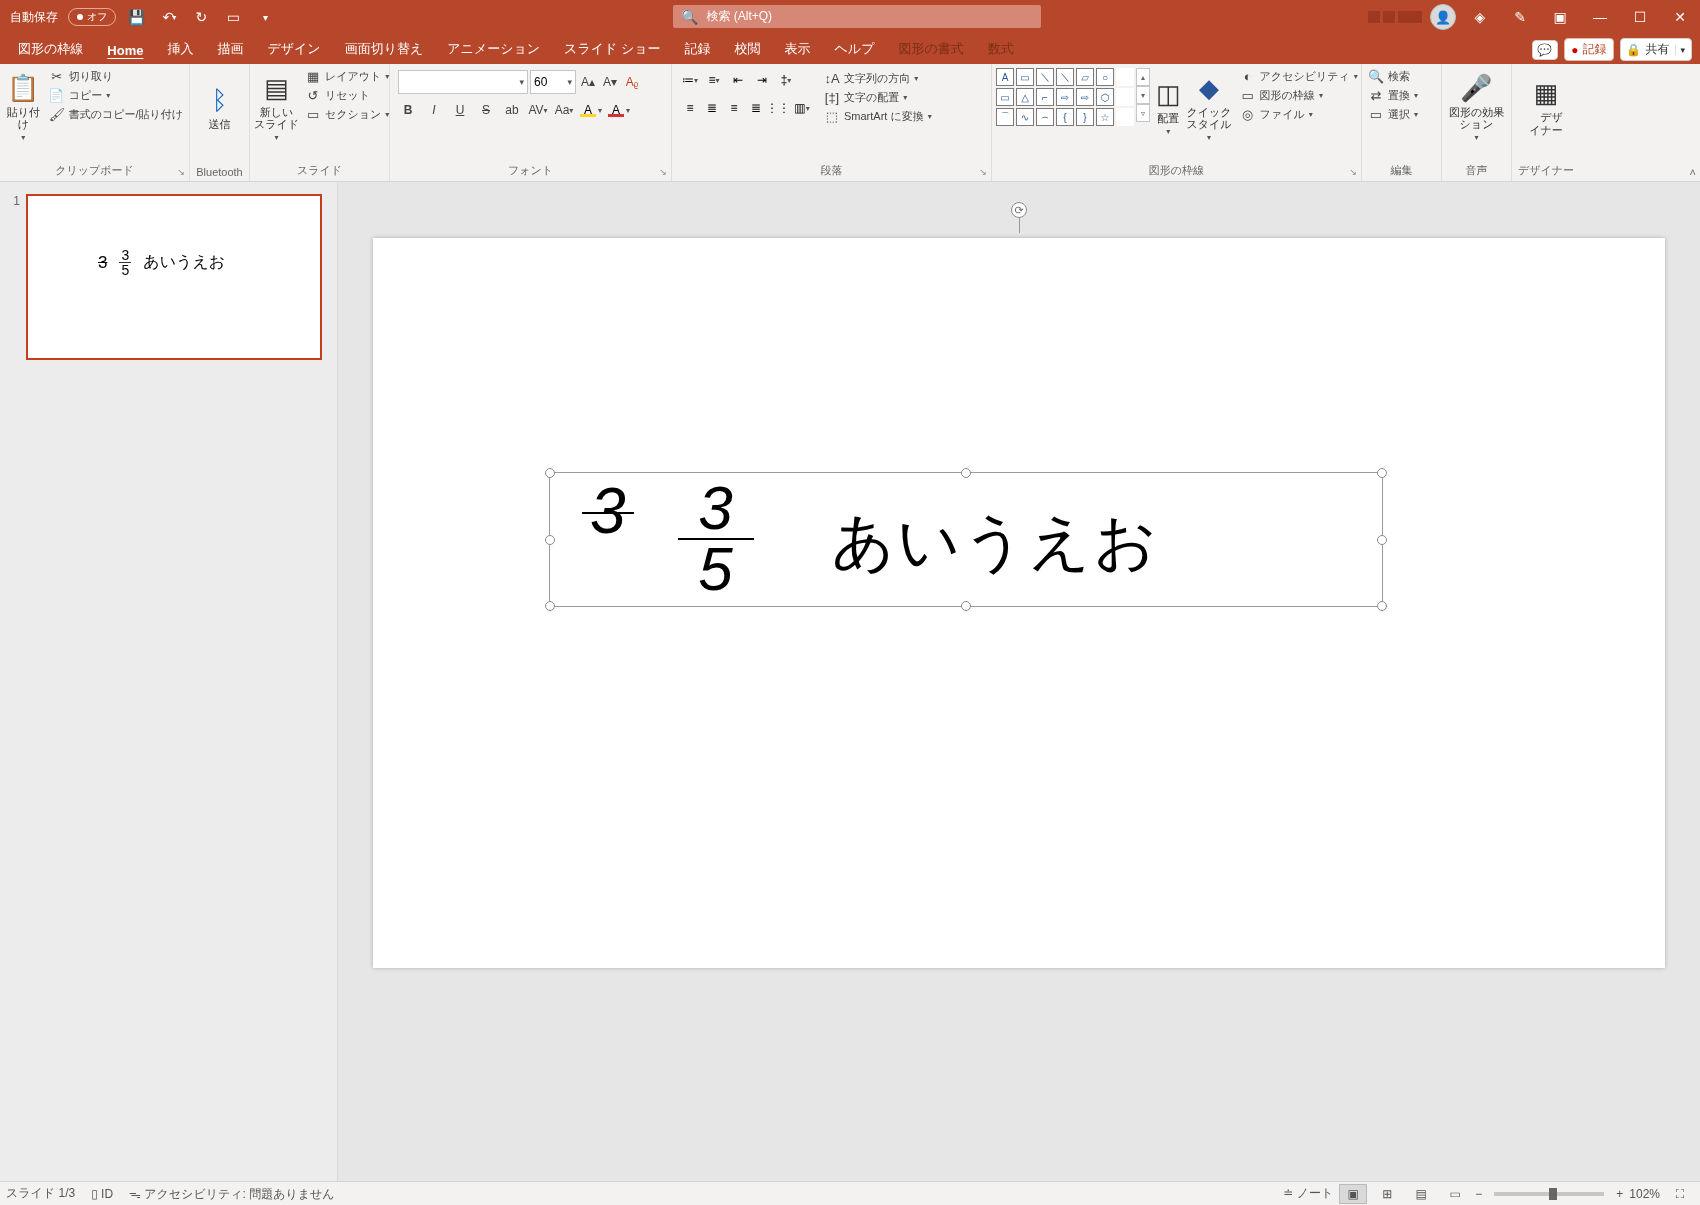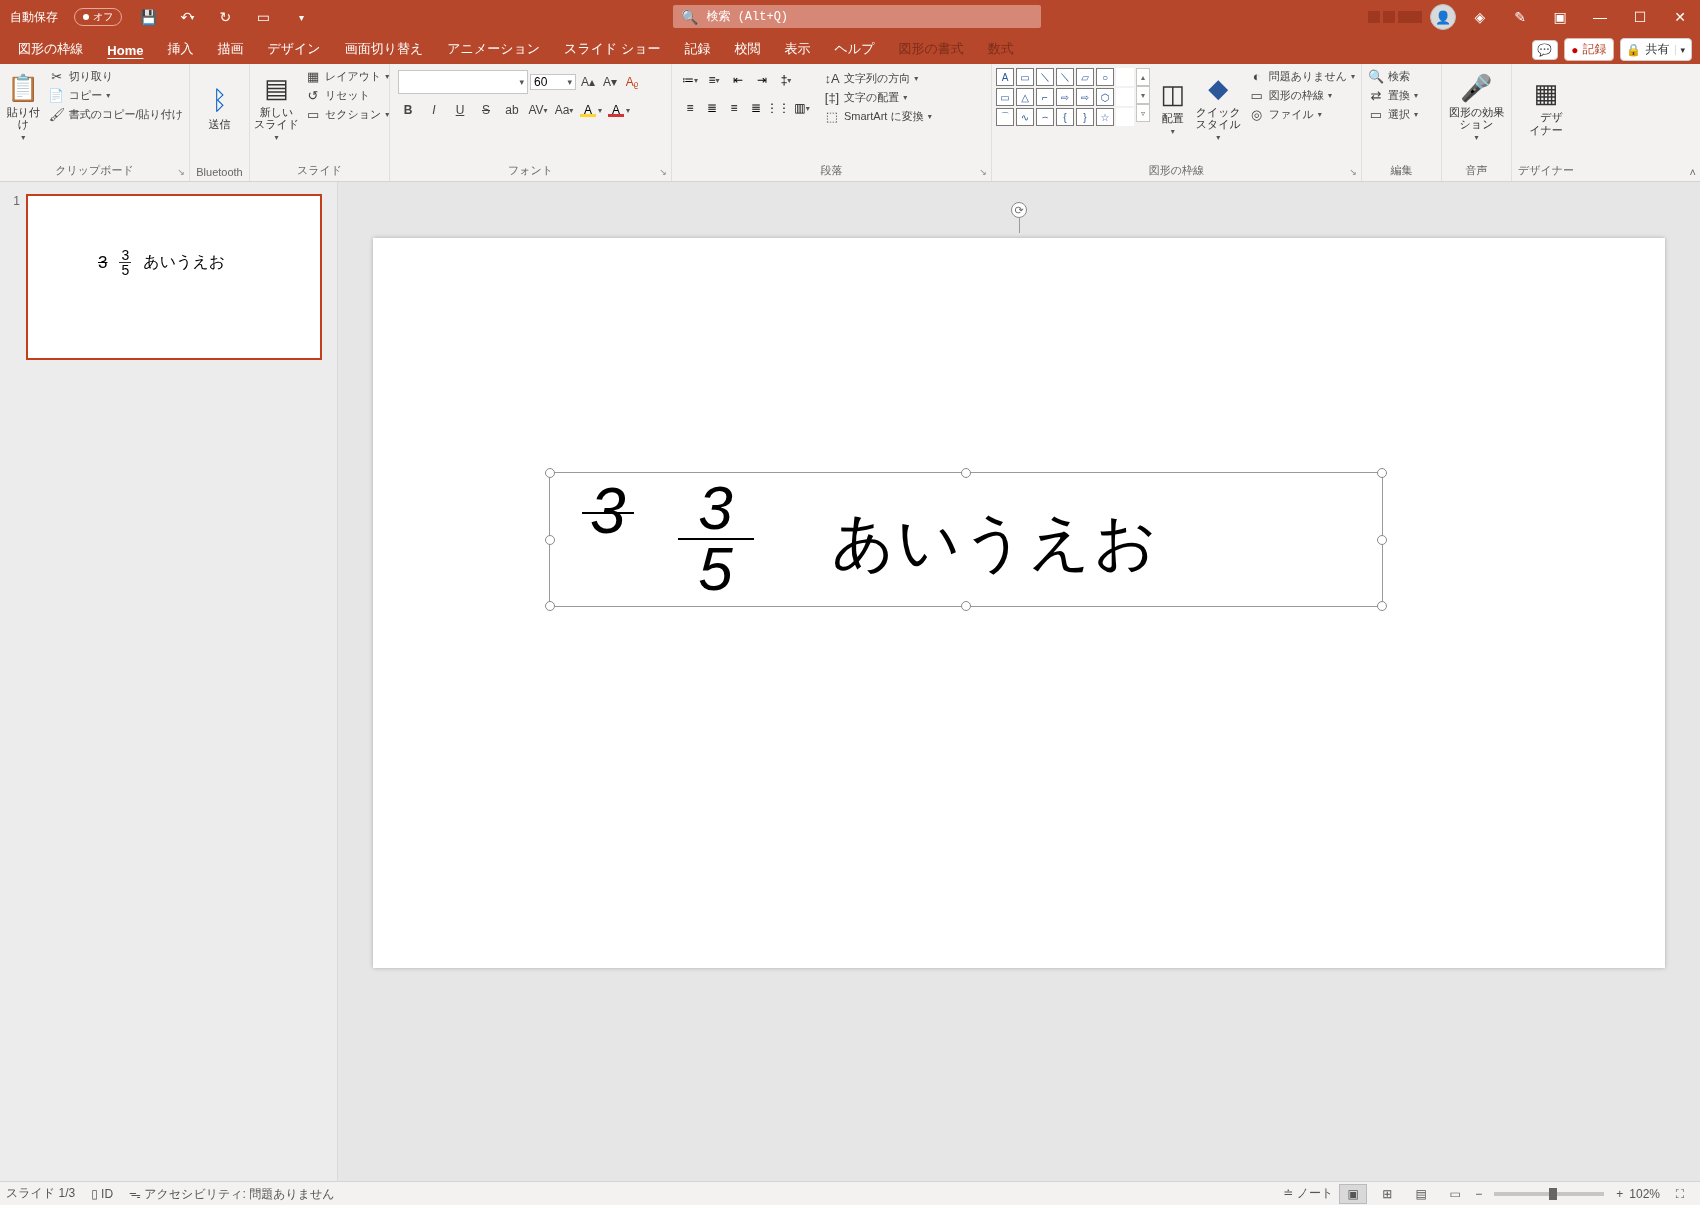--- a/index.html
+++ b/index.html
@@ -1,30 +1,30 @@
 <!DOCTYPE html>
 <html><head>
   <meta charset="utf-8">
   <style>
     * { margin: 0; padding: 0; box-sizing: border-box; font-family: "Meiryo UI", "Yu Gothic UI", sans-serif; }
     body { background: #e6e6e6; width: 1700px; height: 1205px; overflow: hidden; font-size: 12px; }
 
     
     .titlebar { background: #b7472a; height: 34px; display: flex; align-items: center; color: #fff; position: relative; }
-    .tb-left { display: flex; align-items: center; gap: 16px; padding-left: 10px; }
+    .tb-left { display: flex; align-items: center; gap: 10px; padding-left: 10px; }
     .tb-left .label { font-size: 12px; }
     .autosave-pill { border: 1px solid #e7a999; border-radius: 9px; padding: 1px 8px; font-size: 10px; display:flex; align-items:center; gap:4px; }
     .autosave-pill .dot { width:6px; height:6px; border-radius:50%; background:#fff; }
     .tb-icon { width:22px; height:22px; display:flex; align-items:center; justify-content:center; font-size:14px; cursor:default; }
     .caret { font-size:8px; margin-left:-2px; }
     .tb-title { position:absolute; left:50%; transform:translateX(-50%); font-size:13px; letter-spacing:0.3px; white-space:nowrap; width: 100%; text-align:center; pointer-events:none; }
     .tb-title .pp { opacity:0.85; }
     .searchbox { position:absolute; left:673px; top:5px; width:368px; height:23px; background:#d78775; display:flex; align-items:center; border-radius:2px; }
     .searchbox .sicon { margin:0 8px; font-size:14px; }
-    .searchbox .ph { font-size:12px; color:#fff;font-family:Liberation Mono, monospace; }
+    .searchbox .ph { font-size:12px; color:#fff; }
     .tb-right { position:absolute; right:0; display:flex; align-items:center; height:100%; }
     .tb-rbtn { width:40px; height:34px; display:flex; align-items:center; justify-content:center; font-size:14px; }
     .avatar { width:26px; height:26px; border-radius:50%; background:#d9d9d9; display:flex; align-items:center; justify-content:center; color:#777; font-size:13px; border:1px solid #c0c0c0; margin:0 4px;}
     .twodots { display:flex; gap:3px; margin-right:4px;}
     .twodots .sq{ width:12px; height:12px; background:#9e3820;}
 
     
     .tabs { background:#b7472a; height:30px; display:flex; align-items:flex-end; color:#fff; padding-left:6px; gap:0; }
     .tab { padding:6px 12px 6px; font-size:13px; cursor:default; }
     .tab.active { text-decoration: underline; text-underline-offset: 3px; font-weight:600; }
@@ -42,21 +42,21 @@
     .group-label { text-align:center; font-size:11px; color:#666; padding:2px 0 1px; }
     .dlg-launch { position:absolute; right:2px; bottom:2px; font-size:9px; color:#888; width:12px; height:12px; text-align:center; }
     .bigbtn { display:flex; flex-direction:column; align-items:center; justify-content:center; width:46px; height:80px; font-size:11px; color:#333; text-align:center; line-height:1.15; gap:2px; }
     .bigbtn .icn { font-size:26px; }
     .smallrow { display:flex; flex-direction:column; gap:2px; }
     .smallbtn { display:flex; align-items:center; gap:4px; font-size:11px; color:#444; padding:1px 2px; white-space:nowrap; }
     .smallbtn .icn { width:16px; text-align:center; font-size:13px; }
     .hpair { display:flex; align-items:center; gap:2px; }
     .fontname { width:130px; height:24px; border:1px solid #c8c6c4; background:#fff; display:flex; align-items:center; justify-content:flex-end; padding:0 3px; }
     .fontname .drop, .fontsize .drop { font-size:9px; color:#555; }
-    .fontsize { width:46px; height:16px; border:1px solid #c8c6c4; background:#fff; display:flex; align-items:center; justify-content:space-between; padding:0 3px; font-size:12px;}
+    .fontsize { width:46px; height:24px; border:1px solid #c8c6c4; background:#fff; display:flex; align-items:center; justify-content:space-between; padding:0 3px; font-size:12px;}
     .tinybtn { width:20px; height:20px; display:flex; align-items:center; justify-content:center; font-size:12px; color:#444; }
     .row { display:flex; align-items:center; gap:2px; }
     .underlineA { text-decoration: underline; }
     .colorbar { position:relative; display:flex; flex-direction:column; align-items:center; }
     .colorbar .bar { width:16px; height:3px; background:#d13438; margin-top:-3px;}
     .colorbar.yellow .bar { background:#ffd52b; }
     .darr { font-size:8px; color:#555; }
     .paragraph-btn { width:20px; height:20px; display:flex; align-items:center; justify-content:center; }
     .align-set { display:flex; gap:2px; }
     .cols { display:flex; flex-direction:column; gap:2px; }
@@ -375,21 +375,21 @@
         </div>
       <div class="bigbtn" style="width:48px;">
           <span class="icn" style="color:#2b579a;">◆</span>
           <span style="white-space:pre;">クイック
 スタイル</span>
           <span class="darr">▾</span>
         </div>
       <div class="smallrow">
         <div class="smallbtn">
             <span class="icn">◐</span>
-            <span>問題ありません</span>
+            <span>アクセシビリティ</span>
             <span class="darr">▾</span>
           </div>
         <div class="smallbtn">
             <span class="icn">▭</span>
             <span>図形の枠線</span>
             <span class="darr">▾</span>
           </div>
         <div class="smallbtn">
             <span class="icn">◎</span>
             <span>ファイル</span>

